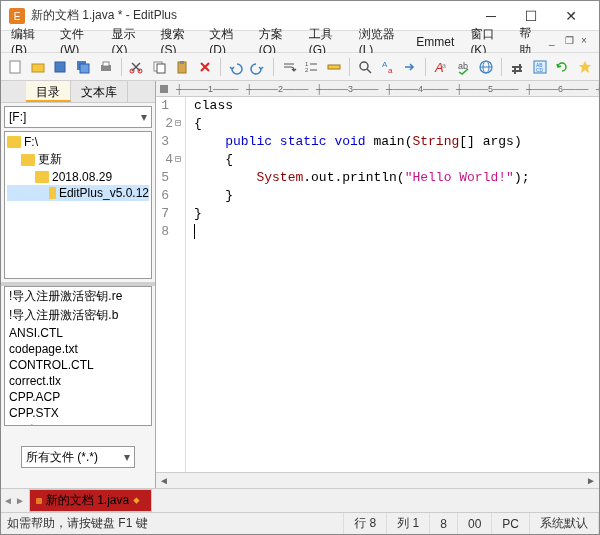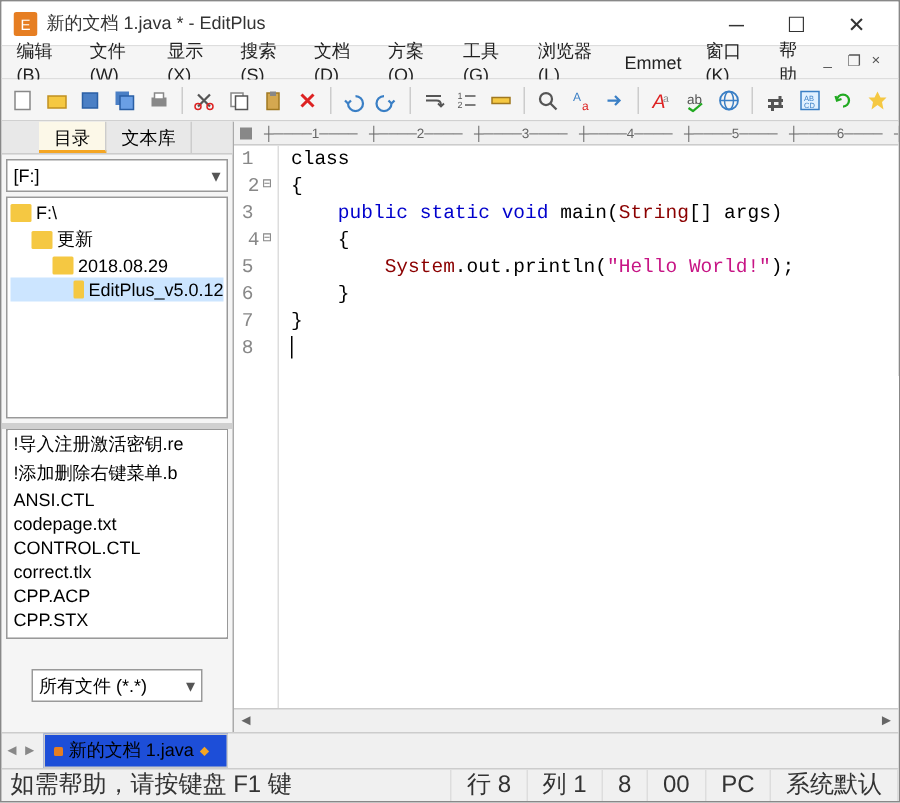--- a/index.html
+++ b/index.html
@@ -45,24 +45,24 @@
 .code .line { height: 18px; }
 .kw { color: #0000cc; }
 .cls { color: #8b0000; }
 .str { color: #c71585; }
 .cursor { display: inline-block; width: 1px; height: 15px; background: #000; vertical-align: middle; animation: blink 1s infinite; }
 @keyframes blink { 50% { opacity: 0; } }
 .editor-scroll { height: 16px; background: #f0f0f0; border-top: 1px solid #ccc; display: flex; align-items: center; }
 .editor-scroll .arrow { width: 16px; text-align: center; color: #666; font-size: 10px; }
 .editor-scroll .track { flex: 1; }
 .doc-tabs { height: 24px; background: #f0f0f0; border-top: 1px solid #ccc; display: flex; align-items: center; padding: 0 2px; }
-.doc-tabs .dtab { background: #1d4ed8; border: 1px solid #ccc; padding: 2px 12px 2px 6px; font-size: 12px; display: flex; align-items: center; gap: 4px; cursor: pointer; }
+.doc-tabs .dtab { background: #b91c1c; border: 1px solid #ccc; padding: 2px 12px 2px 6px; font-size: 12px; display: flex; align-items: center; gap: 4px; cursor: pointer; }
 .doc-tabs .docicon { width: 6px; height: 6px; background: #e67e22; border-radius: 1px; }
 .doc-tabs .navicons { display: flex; gap: 2px; margin-right: 4px; }
-.statusbar { height: 22px; background: #f0f0f0; border-top: 1px solid #ccc; display: flex; align-items: center; font-size: 16px; color: #333; }
+.statusbar { height: 22px; background: #f0f0f0; border-top: 1px solid #ccc; display: flex; align-items: center; font-size: 12px; color: #333; }
 .statusbar .sb-item { padding: 0 10px; border-right: 1px solid #ddd; height: 100%; display: flex; align-items: center; }
 .statusbar .sb-item.help { flex: 1; padding-left: 6px; }
 svg { display: block; }
 </style>
 </head>
 <body>
 
 <div class="titlebar">
   <svg class="icon" viewBox="0 0 16 16">
       <rect width="16" height="16" fill="#e67e22" rx="2"></rect>
@@ -269,21 +269,21 @@
           <span>2018.08.29</span>
         </div>
         <div class="node indent3 selected">
           <span class="folder-icon"></span>
           <span>EditPlus_v5.0.12</span>
         </div>
       </div>
     <div class="splitter-h"></div>
     <div class="filelist" id="filelist">
         <div class="item">!导入注册激活密钥.re</div>
-        <div class="item">!添加删除右键菜单.b</div>
+        <div class="item">!导入注册激活密钥.b</div>
         <div class="item">ANSI.CTL</div>
         <div class="item">codepage.txt</div>
         <div class="item">CONTROL.CTL</div>
         <div class="item">correct.tlx</div>
         <div class="item">CPP.ACP</div>
         <div class="item">CPP.STX</div>
         <div class="item">cs.stx</div>
       </div>
     <div class="filter">
         <span>所有文件 (*.*)</span>

